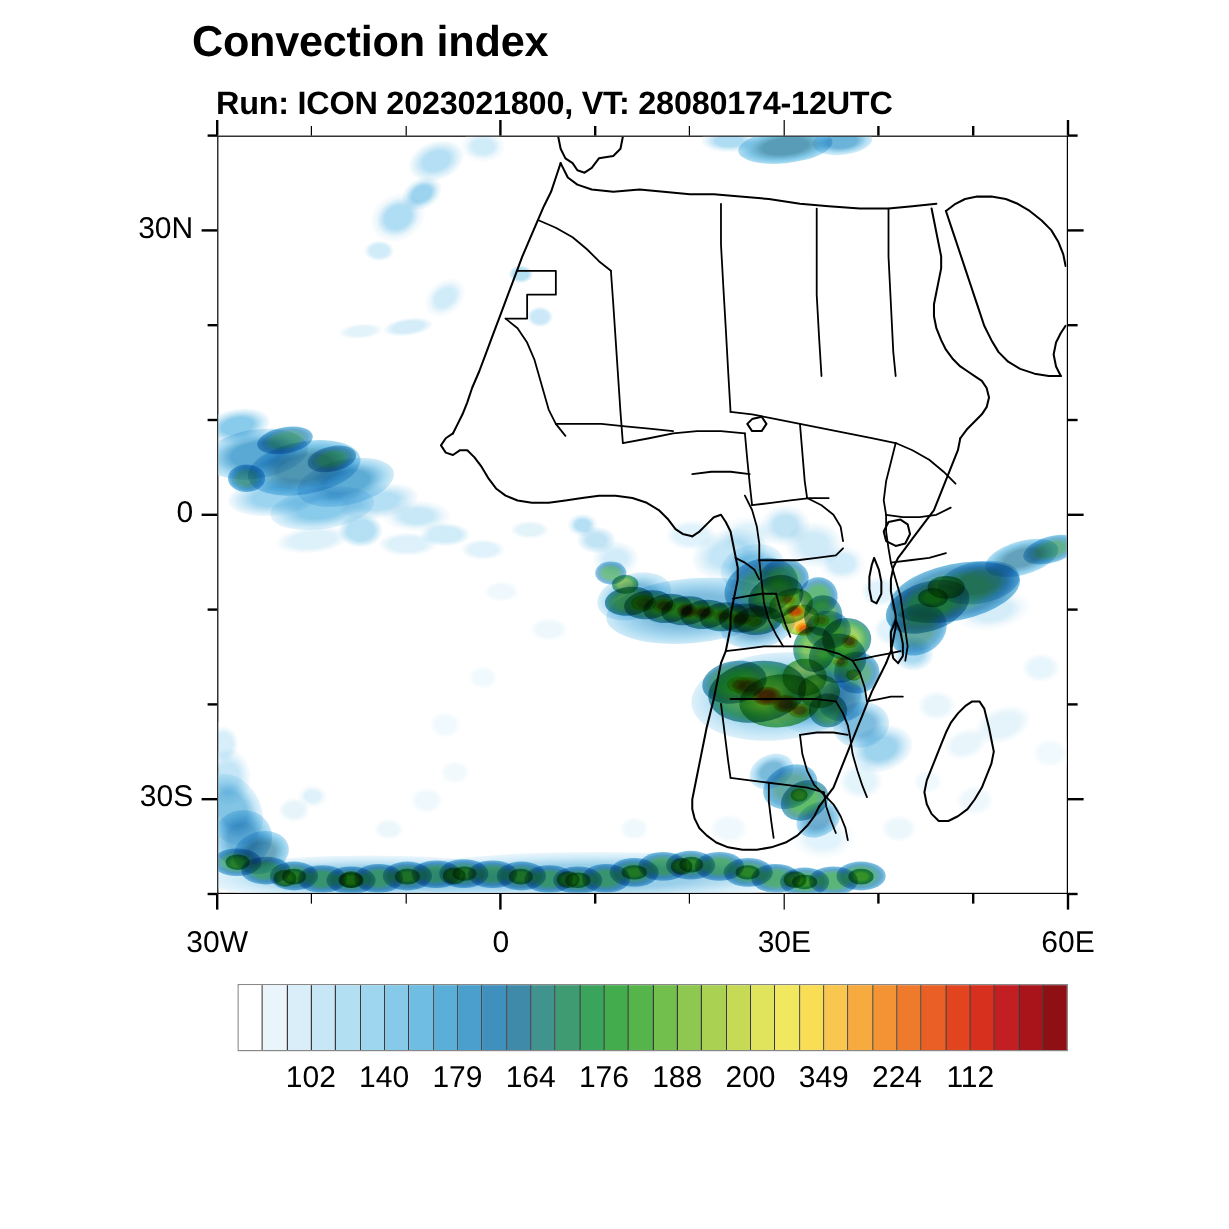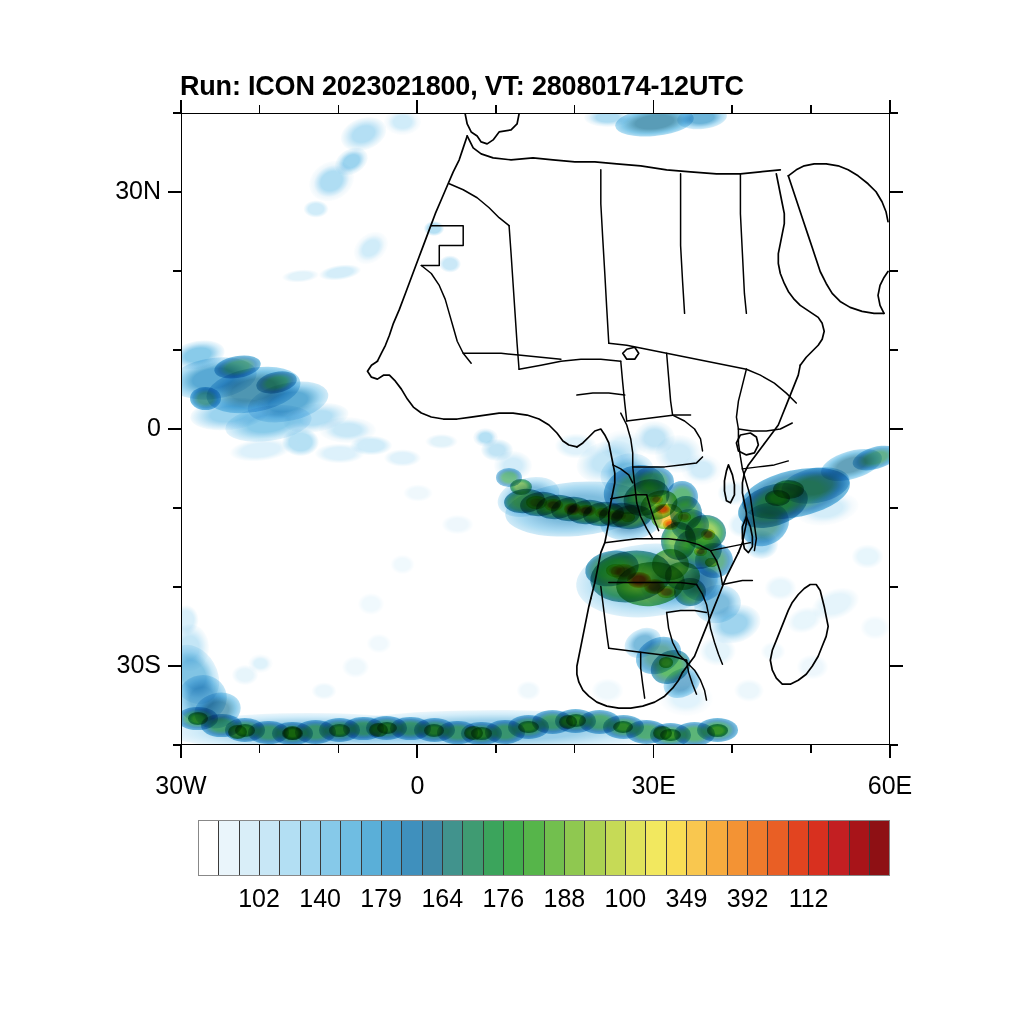--- a/index.html
+++ b/index.html
@@ -33,20 +33,21 @@
   #cbar .cell:last-child{border-right:none;}
   #cblabels{position:absolute;left:198px;top:884px;width:692px;height:34px;}
   .cblab{position:absolute;font-size:25px;text-align:center;transform:translateX(-50%);
          white-space:nowrap;}
 </style>
 </head>
 <body>
 
 <div id="root">
 
+  <div class="title">Convection index</div>
   <div class="subtitle">Run: ICON 2023021800,  VT: 28080174-12UTC</div>
 
   <div id="mapbox">
 
     <div id="fieldlayer">
         <div class="blob" style="left: -11.8167px; top: 244.11px; width: 86.6556px; height: 41.08px; background: radial-gradient(rgb(74, 159, 204) 0%, rgb(74, 159, 204) 34%, rgb(158, 213, 239) 56%, rgb(217, 238, 248) 74%, rgba(255, 255, 255, 0) 100%); transform: rotate(-8deg); opacity: 0.9;"></div>
         <div class="blob" style="left: 23.6333px; top: 254.38px; width: 94.5333px; height: 44.24px; background: radial-gradient(rgb(63, 138, 168) 0%, rgb(63, 138, 168) 34%, rgb(111, 189, 226) 56%, rgb(179, 223, 243) 74%, rgba(255, 255, 255, 0) 100%); transform: rotate(-10deg); opacity: 0.9;"></div>
         <div class="blob" style="left: 65.3856px; top: 268.6px; width: 81.9289px; height: 37.92px; background: radial-gradient(rgb(74, 159, 204) 0%, rgb(74, 159, 204) 34%, rgb(158, 213, 239) 56%, rgb(217, 238, 248) 74%, rgba(255, 255, 255, 0) 100%); transform: rotate(-12deg); opacity: 0.88;"></div>
         <div class="blob" style="left: 7.87778px; top: 284.4px; width: 78.7778px; height: 31.6px; background: radial-gradient(rgb(134, 201, 233) 0%, rgb(134, 201, 233) 34%, rgb(200, 231, 246) 56%, rgb(255, 255, 255) 74%, rgba(255, 255, 255, 0) 100%); transform: rotate(-6deg); opacity: 0.8;"></div>
         <div class="blob" style="left: 43.3278px; top: 292.3px; width: 86.6556px; height: 34.76px; background: radial-gradient(rgb(111, 189, 226) 0%, rgb(111, 189, 226) 34%, rgb(179, 223, 243) 56%, rgb(234, 245, 251) 74%, rgba(255, 255, 255, 0) 100%); transform: rotate(-8deg); opacity: 0.8;"></div>
@@ -405,19 +406,19 @@
       <div class="cell" style="background: rgb(168, 20, 25);"></div>
       <div class="cell" style="background: rgb(142, 16, 20);"></div>
     </div>
   <div id="cblabels">
       <div class="cblab" style="left: 61.0588px; top: 0px;">102</div>
       <div class="cblab" style="left: 122.118px; top: 0px;">140</div>
       <div class="cblab" style="left: 183.176px; top: 0px;">179</div>
       <div class="cblab" style="left: 244.235px; top: 0px;">164</div>
       <div class="cblab" style="left: 305.294px; top: 0px;">176</div>
       <div class="cblab" style="left: 366.353px; top: 0px;">188</div>
-      <div class="cblab" style="left: 427.412px; top: 0px;">100</div>
+      <div class="cblab" style="left: 427.412px; top: 0px;">200</div>
       <div class="cblab" style="left: 488.471px; top: 0px;">349</div>
-      <div class="cblab" style="left: 549.529px; top: 0px;">392</div>
+      <div class="cblab" style="left: 549.529px; top: 0px;">224</div>
       <div class="cblab" style="left: 610.588px; top: 0px;">112</div>
     </div>
 
 </div>
 
 </body></html>

